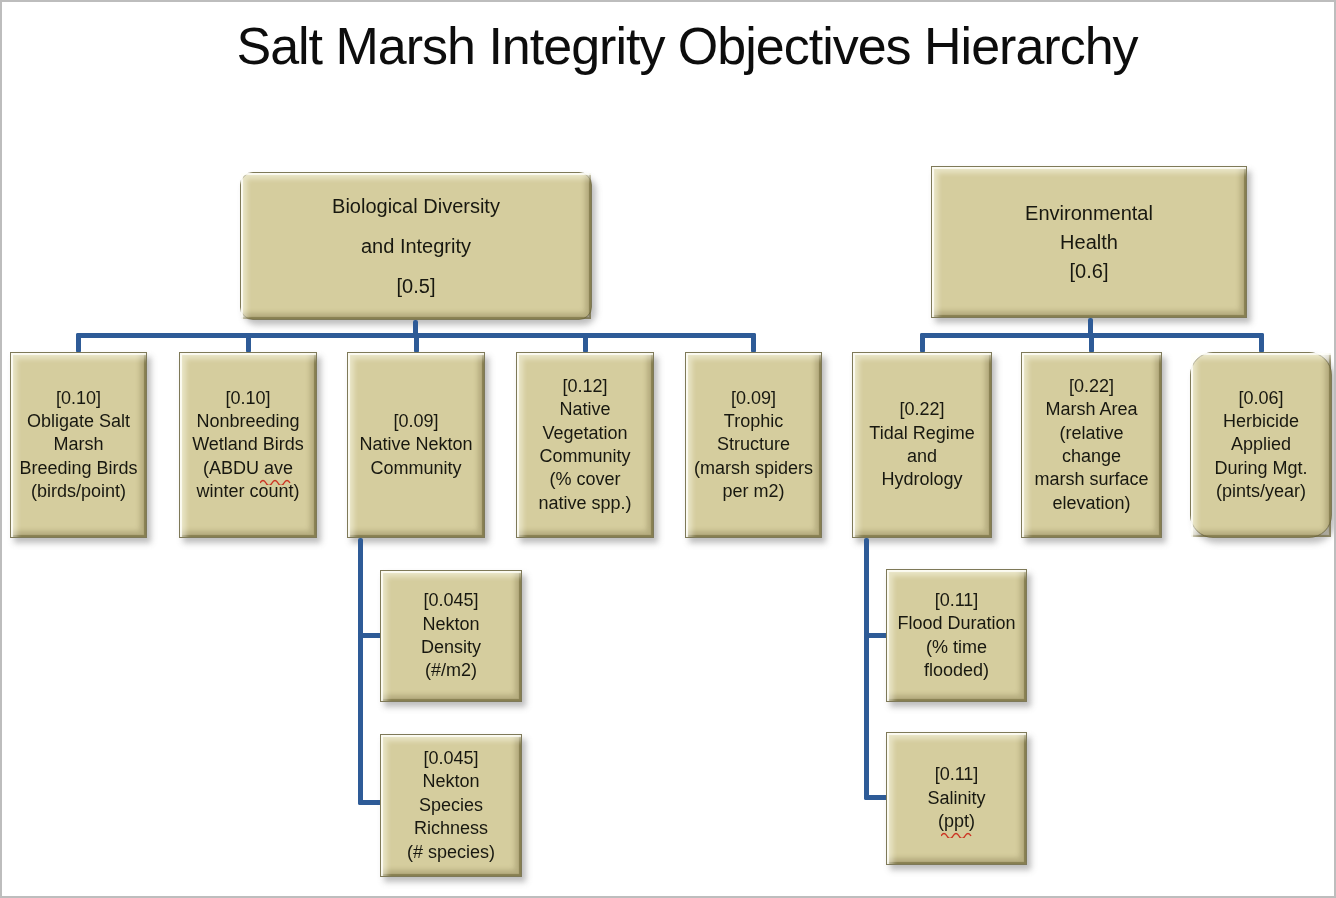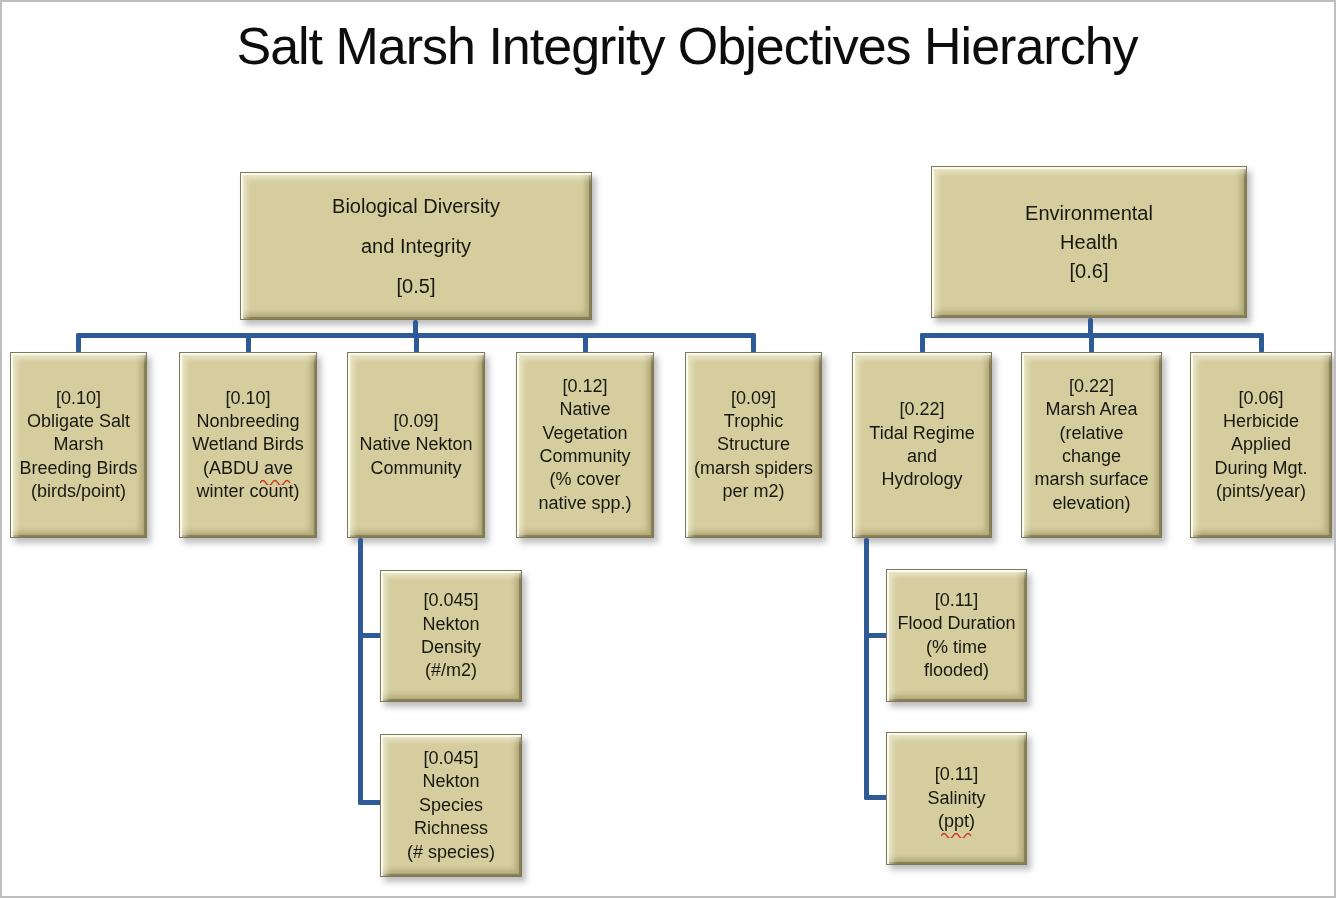--- a/index.html
+++ b/index.html
@@ -55,21 +55,21 @@
   }
   .squiggle{position:absolute;z-index:2;}
 </style>
 </head>
 <body>
 
 <div id="slide">
 
   <div class="page-title">Salt Marsh Integrity Objectives Hierarchy</div>
 
-  <div class="node lvl1-left" style="left:238px;top:170px;width:352px;height:148px;"><span>Biological Diversity
+  <div class="node lvl1-left" style="left:238px;top:170px;width:352px;height:148px;border-radius:13px;"><span>Biological Diversity
 and Integrity
 [0.5]</span></div>
   <div class="node lvl1-right" style="left:929px;top:164px;width:316px;height:152px;"><span>Environmental
 Health
 [0.6]</span></div>
 
   <div class="conn" style="left:411px;top:318px;width:5px;height:16px;"></div>
   <div class="conn" style="left:74px;top:331px;width:680px;height:5px;"></div>
   <div class="conn" style="left:74px;top:331px;width:5px;height:20px;"></div>
   <div class="conn" style="left:244px;top:331px;width:5px;height:20px;"></div>
@@ -111,21 +111,21 @@
   <div class="node lvl2" style="left:850px;top:350px;width:140px;height:186px;"><span>[0.22]
 Tidal Regime
 and
 Hydrology</span></div>
   <div class="node lvl2" style="left:1019px;top:350px;width:141px;height:186px;"><span>[0.22]
 Marsh Area
 (relative
 change
 marsh surface
 elevation)</span></div>
-  <div class="node lvl2" style="left:1188px;top:350px;width:142px;height:186px;"><span>[0.06]
+  <div class="node lvl2" style="left:1188px;top:350px;width:142px;height:186px;border-radius:23px;"><span>[0.06]
 Herbicide
 Applied
 During Mgt.
 (pints/year)</span></div>
 
   <div class="conn" style="left:356px;top:536px;width:5px;height:267px;"></div>
   <div class="conn" style="left:356px;top:631px;width:26px;height:5px;"></div>
   <div class="conn" style="left:356px;top:798px;width:26px;height:5px;"></div>
 
   <div class="conn" style="left:862px;top:536px;width:5px;height:262px;"></div>

